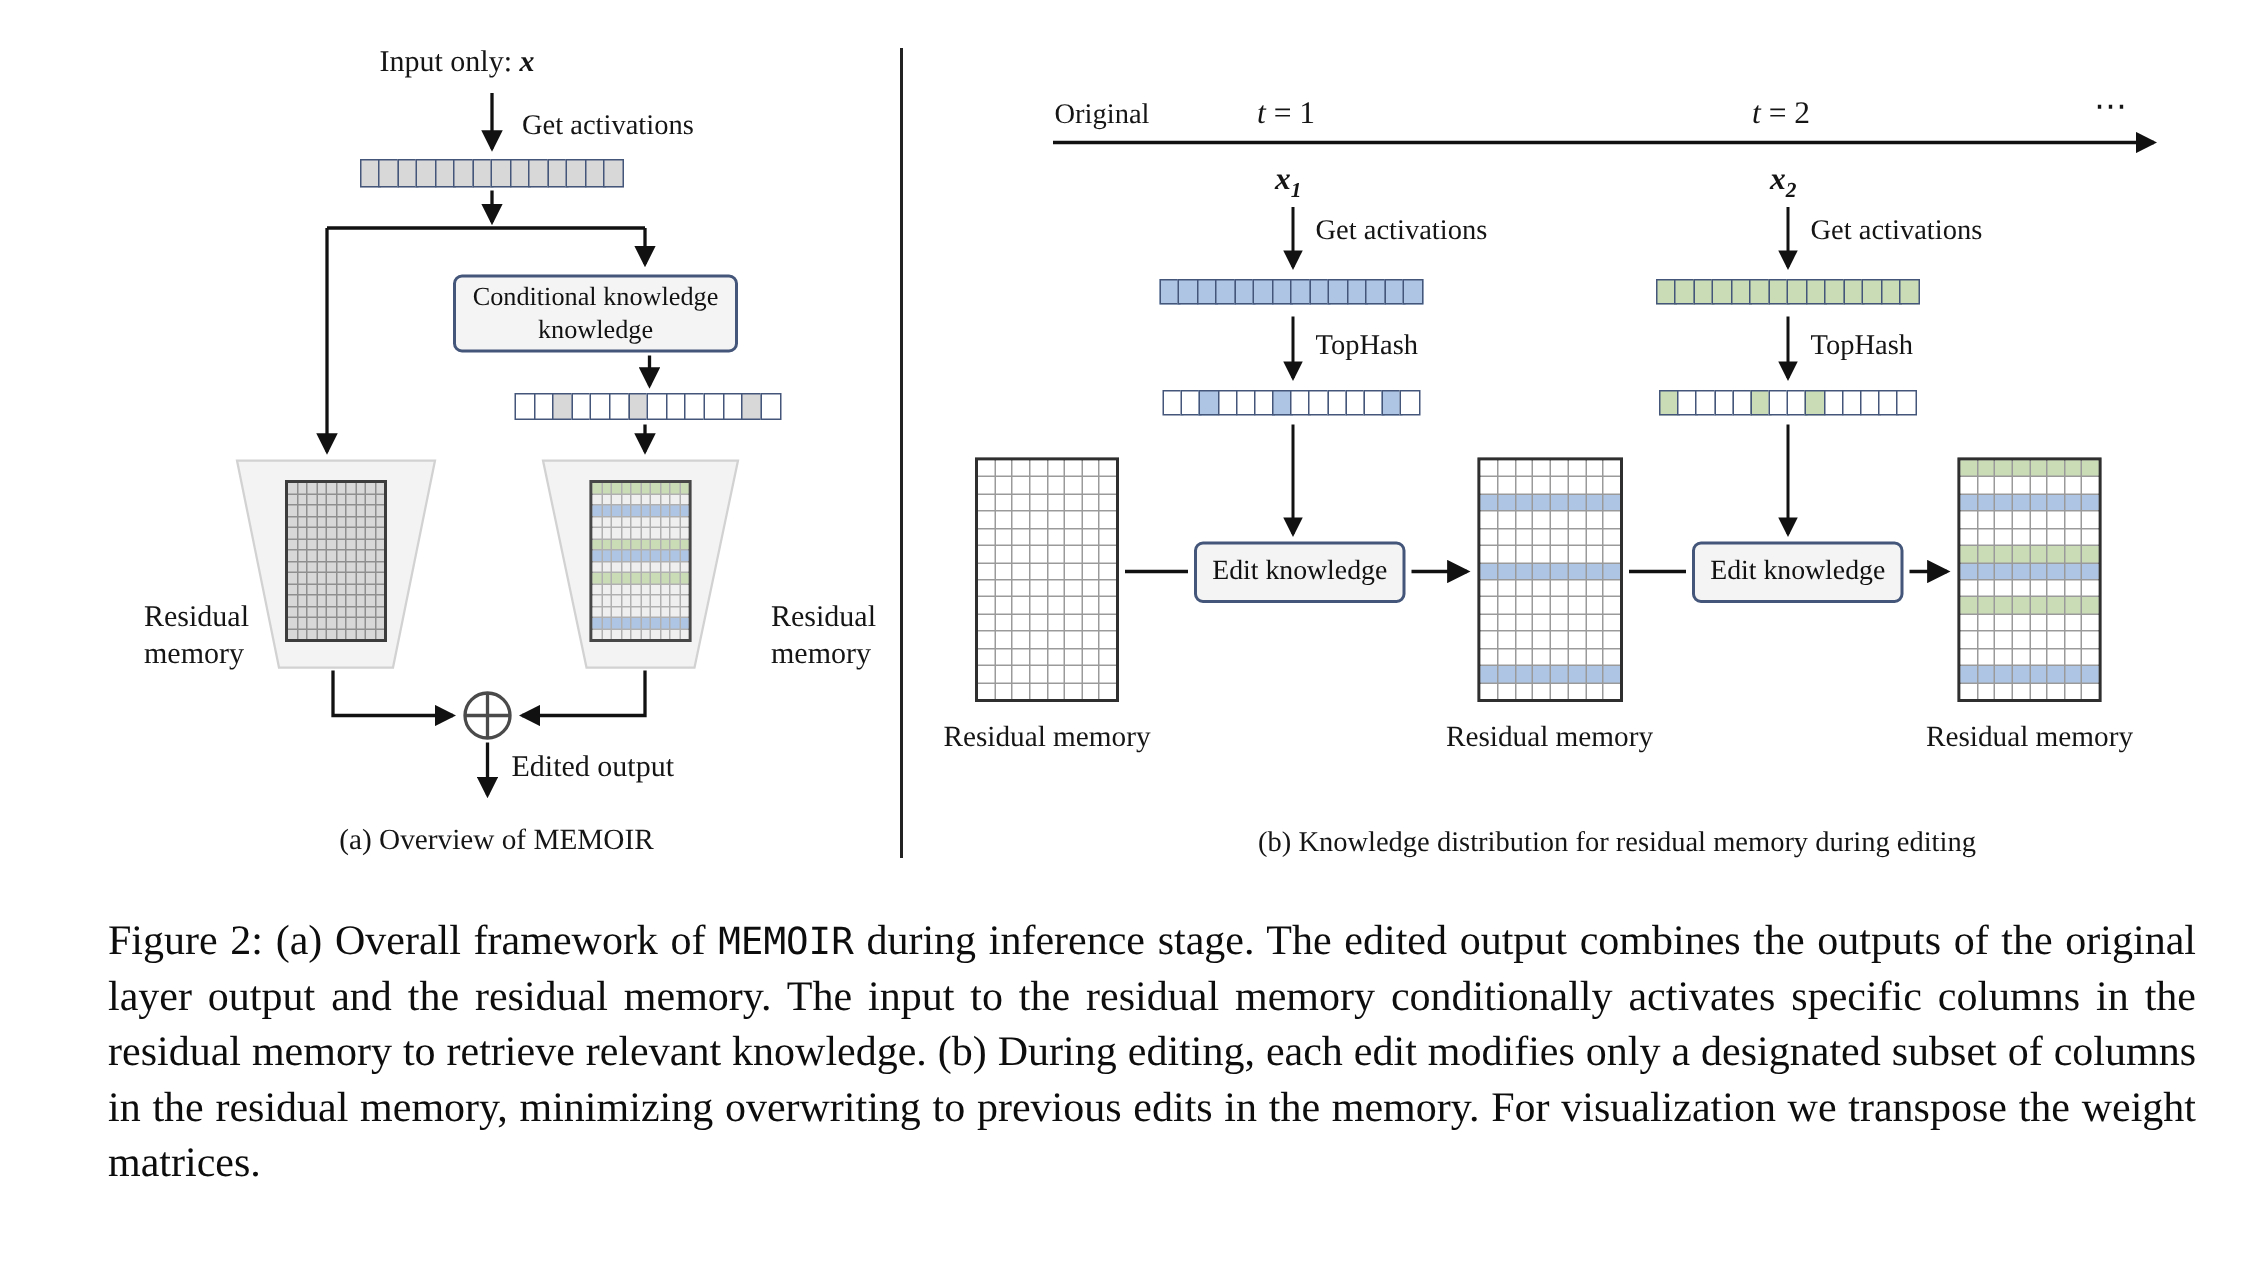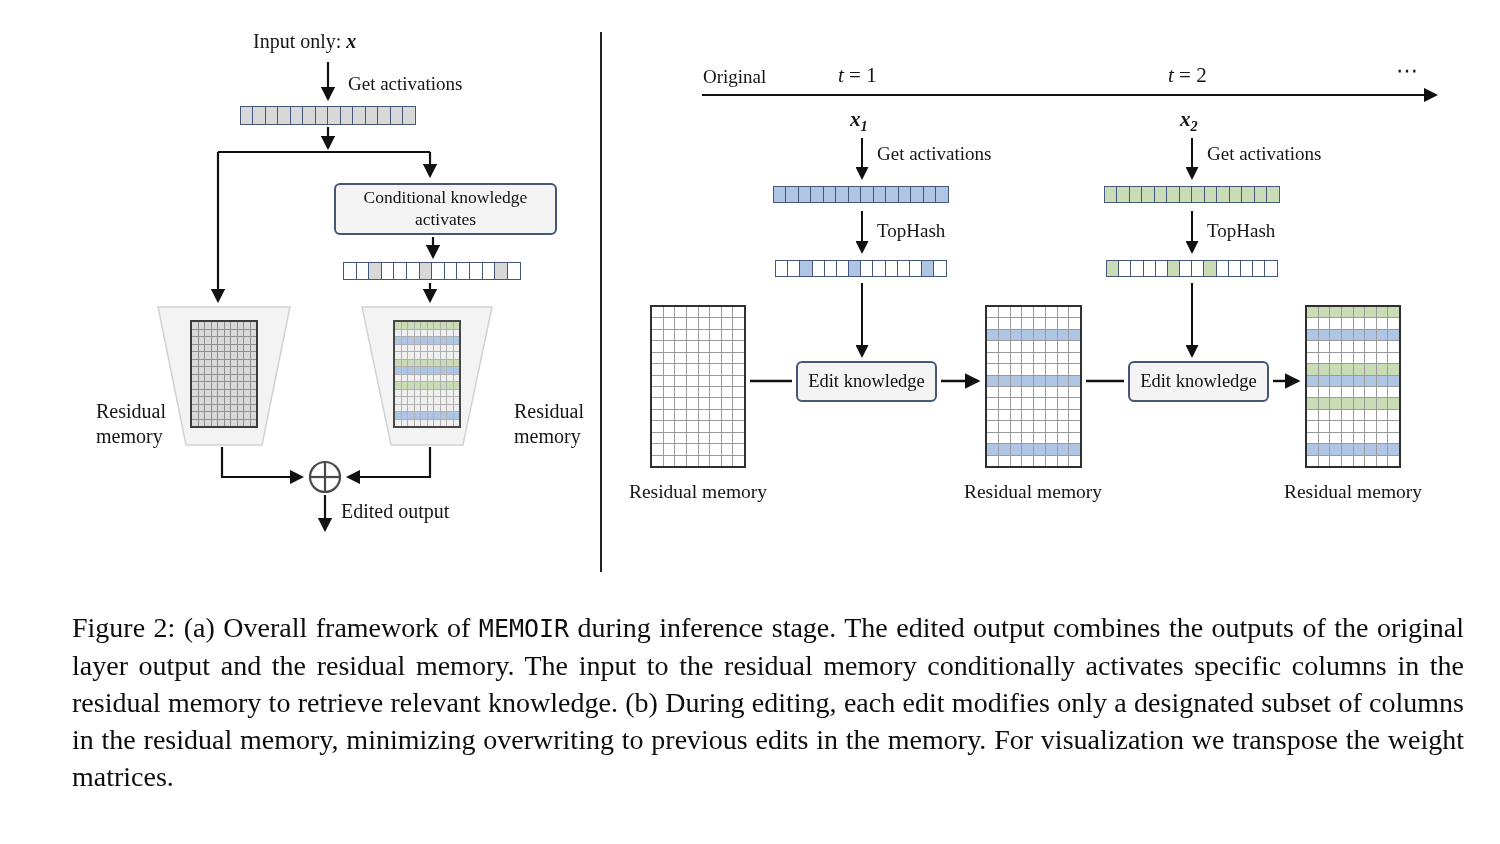--- a/index.html
+++ b/index.html
@@ -93,23 +93,23 @@
       <div class="vcell" style="background: rgb(216, 216, 216);"></div>
       <div class="vcell" style="background: rgb(216, 216, 216);"></div>
       <div class="vcell" style="background: rgb(216, 216, 216);"></div>
       <div class="vcell" style="background: rgb(216, 216, 216);"></div>
       <div class="vcell" style="background: rgb(216, 216, 216);"></div>
       <div class="vcell" style="background: rgb(216, 216, 216);"></div>
       <div class="vcell" style="background: rgb(216, 216, 216);"></div>
       <div class="vcell" style="background: rgb(216, 216, 216);"></div>
     </div>
 
-  <div class="navybox" style="left:334px;top:183px;width:223px;height:52px;font-size:17.5px;">
+  <div class="navybox" style="left:302px;top:183px;width:190px;height:52px;font-size:17.5px;">
     <span>Conditional knowledge</span>
-    <span>activates</span>
+    <span>knowledge</span>
   </div>
 
   <div class="vec" style="left:343px;top:262px;width:178px;height:18px;">
       <div class="vcell" style="background: rgb(255, 255, 255);"></div>
       <div class="vcell" style="background: rgb(255, 255, 255);"></div>
       <div class="vcell" style="background: rgb(216, 216, 216);"></div>
       <div class="vcell" style="background: rgb(255, 255, 255);"></div>
       <div class="vcell" style="background: rgb(255, 255, 255);"></div>
       <div class="vcell" style="background: rgb(255, 255, 255);"></div>
       <div class="vcell" style="background: rgb(216, 216, 216);"></div>
@@ -411,20 +411,21 @@
     <div>Residual</div>
     <div>memory</div>
   </div>
   <div class="lbl" style="left:482px;top:399px;font-size:20px;line-height:25px;margin-left:32px;">
     <div>Residual</div>
     <div>memory</div>
   </div>
 
   <div class="lbl" style="left:341px;top:500px;font-size:20px;">Edited output</div>
 
+  <div class="capt" style="left:156px;top:550px;width:350px;">(a) Overview of MEMOIR</div>
 
   <div class="lbl" style="left:703px;top:66px;font-size:19px;">Original</div>
   <div class="lbl" style="left:838px;top:63px;font-size:21px;">
     <span class="ital">t</span>
     <span>= 1</span>
   </div>
   <div class="lbl" style="left:1168px;top:63px;font-size:21px;">
     <span class="ital">t</span>
     <span>= 2</span>
   </div>
@@ -856,16 +857,17 @@
     <span>Edit knowledge</span>
   </div>
   <div class="navybox" style="left:1128px;top:361px;width:141px;height:41px;font-size:18.5px;">
     <span>Edit knowledge</span>
   </div>
 
   <div class="capt" style="left:613px;top:481px;width:170px;font-size:19.5px;">Residual memory</div>
   <div class="capt" style="left:948px;top:481px;width:170px;font-size:19.5px;">Residual memory</div>
   <div class="capt" style="left:1268px;top:481px;width:170px;font-size:19.5px;">Residual memory</div>
 
+  <div class="capt" style="left:748px;top:551px;width:660px;font-size:19px;">(b) Knowledge distribution for residual memory during editing</div>
 
   <div id="figcap"><span>Figure 2: (a) Overall framework of </span><span class="mono">MEMOIR</span><span> during inference stage. The edited output combines the outputs of the original layer output and the residual memory. The input to the residual memory conditionally activates specific columns in the residual memory to retrieve relevant knowledge. (b) During editing, each edit modifies only a designated subset of columns in the residual memory, minimizing overwriting to previous edits in the memory. For visualization we transpose the weight matrices.</span></div>
 
 </div>
 
 </body></html>

